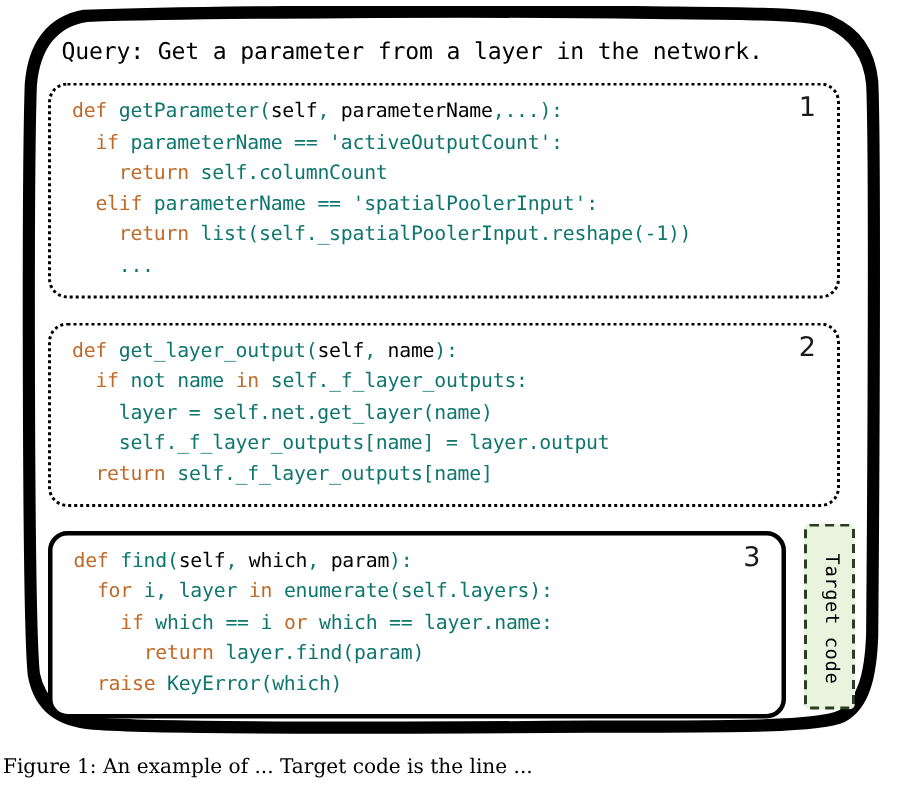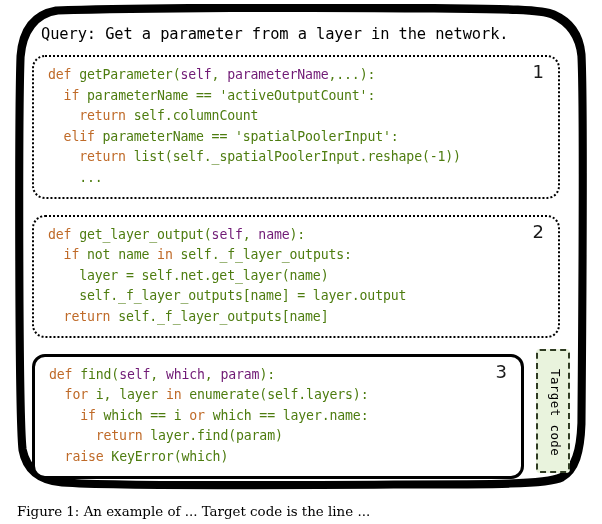--- a/index.html
+++ b/index.html
@@ -92,22 +92,22 @@
     font-size: 13.2px;
     line-height: 20.6px;
     color: #000000;
     white-space: pre;
     letter-spacing: -0.15px;
   }
   .code-line { white-space: pre; }
 
   
   .tok-kw  { color: #bf6a28; margin-top: 16px; }
-  .tok-arg { color: #701a75; }
-  .tok-pl  { color: #4d7c0f; text-align: right; }
+  .tok-arg { color: #000000; }
+  .tok-pl  { color: #0f766e; text-align: right; }
 
   
   #target-code-box {
     position: absolute;
     left: 536px;
     top: 349px;
     width: 34px;
     height: 124px;
     box-sizing: border-box;
     border: 2.4px dashed #2f3b22;
@@ -135,21 +135,21 @@
   #caption {
     position: absolute;
     left: 0;
     top: 503px;
     width: 602px;
     font-family: "DejaVu Serif", serif;
     font-size: 13.4px;
     line-height: 17px;
     color: #000000;
     text-align: left;
-    padding: 0 17px;
+    padding: 0 2px;
     box-sizing: border-box;
     white-space: nowrap;
     overflow: hidden;
   }
 </style>
 </head>
 <body>
 
 <div id="figure-canvas">
 

